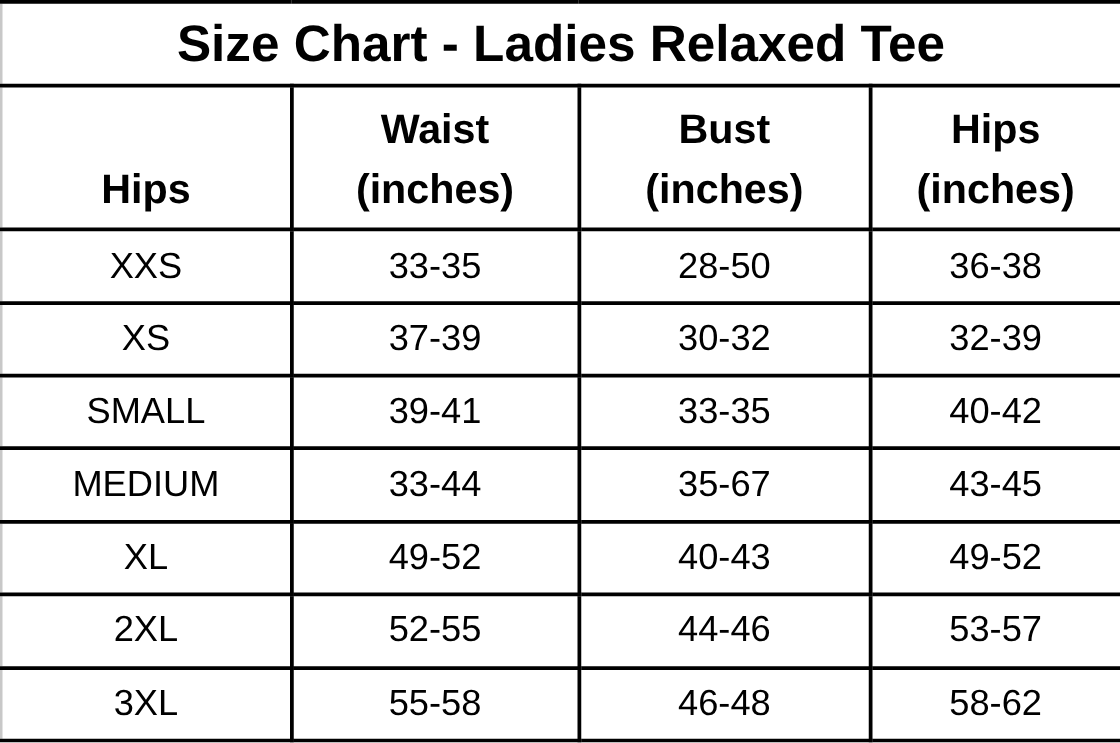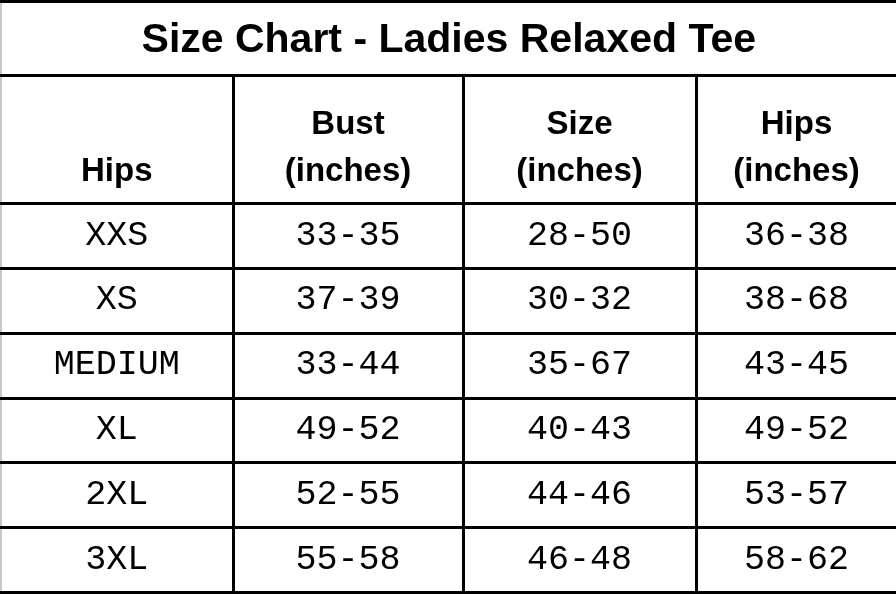--- a/index.html
+++ b/index.html
@@ -51,62 +51,67 @@
     font-weight: bold;
     vertical-align: bottom;
     padding-bottom: 8px;
     line-height: 1.45;
     white-space: pre-line;
   }
   tr.data-row {
     height: 54px;
   }
   tr.data-row td {
-    font-size: 35px;
+    font-size: 29px;
     font-weight: normal;
     vertical-align: middle;
     line-height: 1;
-    font-family: Liberation Mono, monospace;
   }
 </style>
 </head>
 <body>
 
 <div class="chart-wrap">
   <table class="size-chart">
     <colgroup>
       <col style="width:232px">
       <col style="width:230px">
       <col style="width:233px">
       <col style="width:201px">
     </colgroup>
     <tbody>
       <tr class="title-row">
         <th class="table-title" colspan="4">Size Chart - Ladies Relaxed Tee</th>
       </tr>
       <tr class="header-row">
         <th>Hips</th>
+        <th>Waist
+(inches)</th>
         <th>Bust
-(inches)</th>
-        <th>Size
 (inches)</th>
         <th>Hips
 (inches)</th>
       </tr>
       <tr class="data-row">
         <td>XXS</td>
         <td>33-35</td>
         <td>28-50</td>
         <td>36-38</td>
       </tr>
       <tr class="data-row">
         <td>XS</td>
         <td>37-39</td>
         <td>30-32</td>
-        <td>38-68</td>
+        <td>32-39</td>
+      </tr>
+      <tr class="data-row">
+        <td>SMALL</td>
+        <td>39-41</td>
+        <td>33-35</td>
+        <td>40-42</td>
       </tr>
       <tr class="data-row">
         <td>MEDIUM</td>
         <td>33-44</td>
         <td>35-67</td>
         <td>43-45</td>
       </tr>
       <tr class="data-row">
         <td>XL</td>
         <td>49-52</td>

